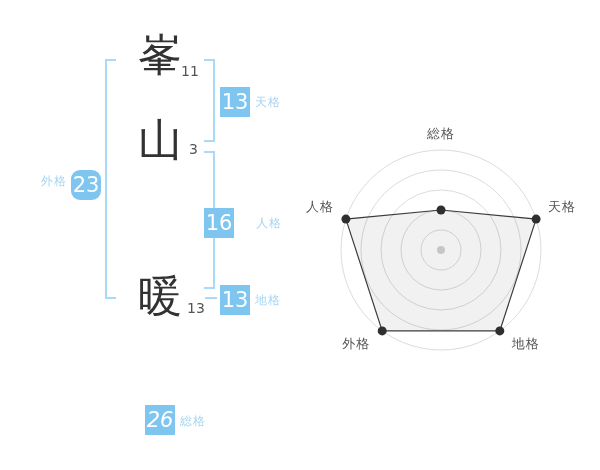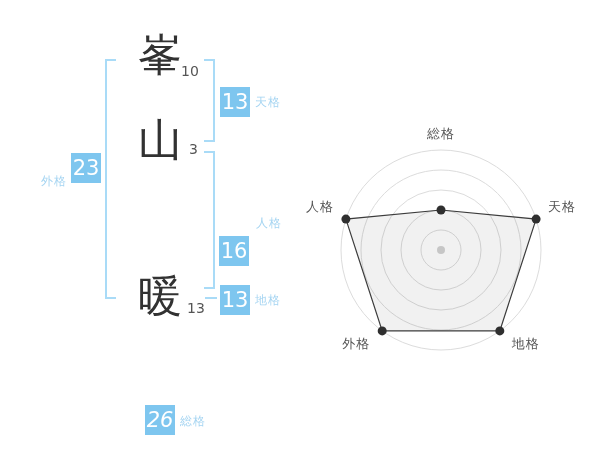--- a/index.html
+++ b/index.html
@@ -29,21 +29,21 @@
   svg text{
     font-family:"DejaVu Sans",sans-serif;font-size:13px;fill:#555555;letter-spacing:1px;
   }
 </style>
 </head>
 <body>
 
 <div id="stage">
 
   <div class="kanji" style="top:33px;">峯</div>
-  <div class="strokes" style="left:181px;top:64px;">10</div>
+  <div class="strokes" style="left:181px;top:64px;">11</div>
 
   <div class="kanji" style="top:118px;">山</div>
   <div class="strokes" style="left:189px;top:142px;">3</div>
 
   <div class="kanji" style="top:274px;">暖</div>
   <div class="strokes" style="left:187px;top:301px;">13</div>
 
   <div class="bline" style="left:105px;top:59px;width:2px;height:240px;"></div>
   <div class="bline" style="left:105px;top:59px;width:11px;height:2px;"></div>
   <div class="bline" style="left:105px;top:297px;width:11px;height:2px;"></div>
@@ -54,27 +54,27 @@
 
   <div class="bline" style="left:213px;top:151px;width:2px;height:138px;"></div>
   <div class="bline" style="left:204px;top:151px;width:11px;height:2px;"></div>
   <div class="bline" style="left:204px;top:287px;width:11px;height:2px;"></div>
 
   <div class="bline" style="left:205px;top:297px;width:12px;height:2px;"></div>
 
   <div class="vbox" style="left:220px;top:87px;">13</div>
   <div class="vlabel" style="left:255px;top:96px;">天格</div>
 
-  <div class="vbox" style="left:219px;top:208px;margin-top:28px;">16</div>
+  <div class="vbox" style="left:204px;top:208px;">16</div>
   <div class="vlabel" style="left:256px;top:217px;">人格</div>
 
   <div class="vbox" style="left:220px;top:285px;">13</div>
   <div class="vlabel" style="left:255px;top:294px;">地格</div>
 
-  <div class="vbox" style="left:71px;top:153px;">23</div>
+  <div class="vbox" style="left:71px;top:170px;border-radius:9px;">23</div>
   <div class="vlabel" style="left:41px;top:175px;">外格</div>
 
   <div class="vbox" style="left:145px;top:405px;font-style:italic;">26</div>
   <div class="vlabel" style="left:180px;top:415px;">総格</div>
 
   <svg id="radar" class="abs" style="left:291px;top:110px;" width="300" height="260" viewBox="0 0 300 260">
       <circle cx="150" cy="140" r="20" fill="none" stroke="#dcdcdc" stroke-width="1"></circle>
       <circle cx="150" cy="140" r="40" fill="none" stroke="#dcdcdc" stroke-width="1"></circle>
       <circle cx="150" cy="140" r="60" fill="none" stroke="#dcdcdc" stroke-width="1"></circle>
       <circle cx="150" cy="140" r="80" fill="none" stroke="#dcdcdc" stroke-width="1"></circle>

